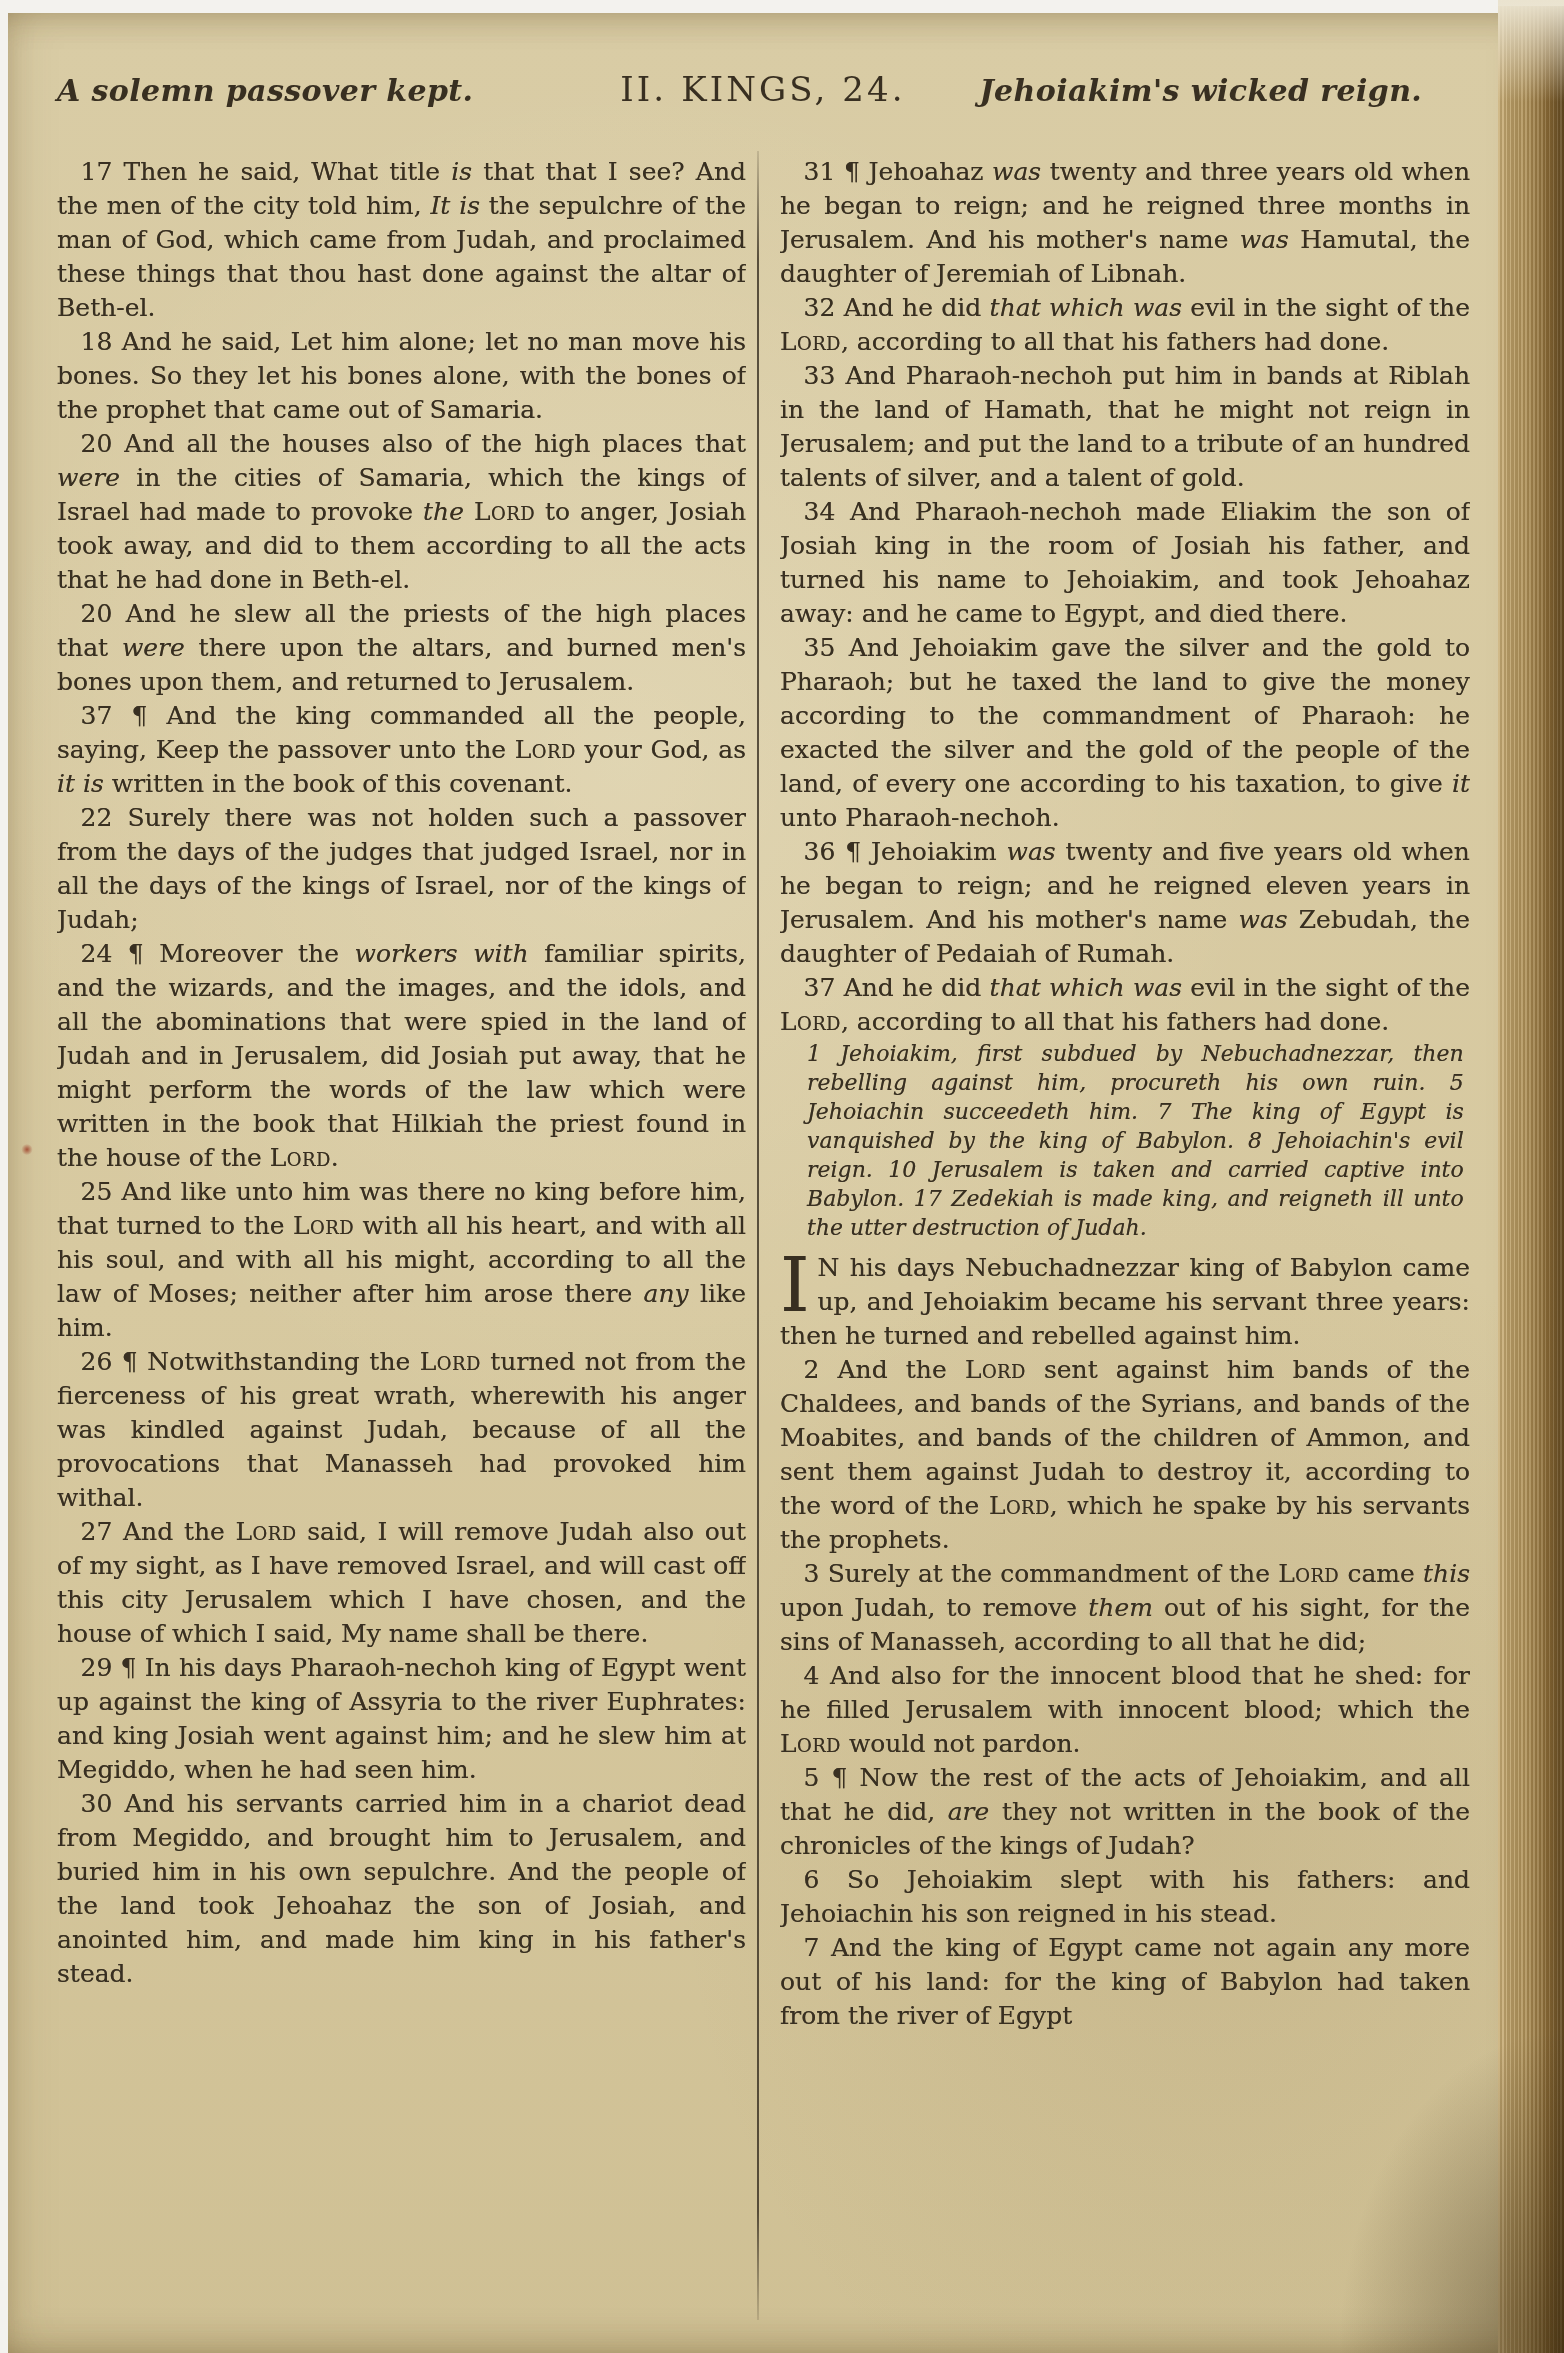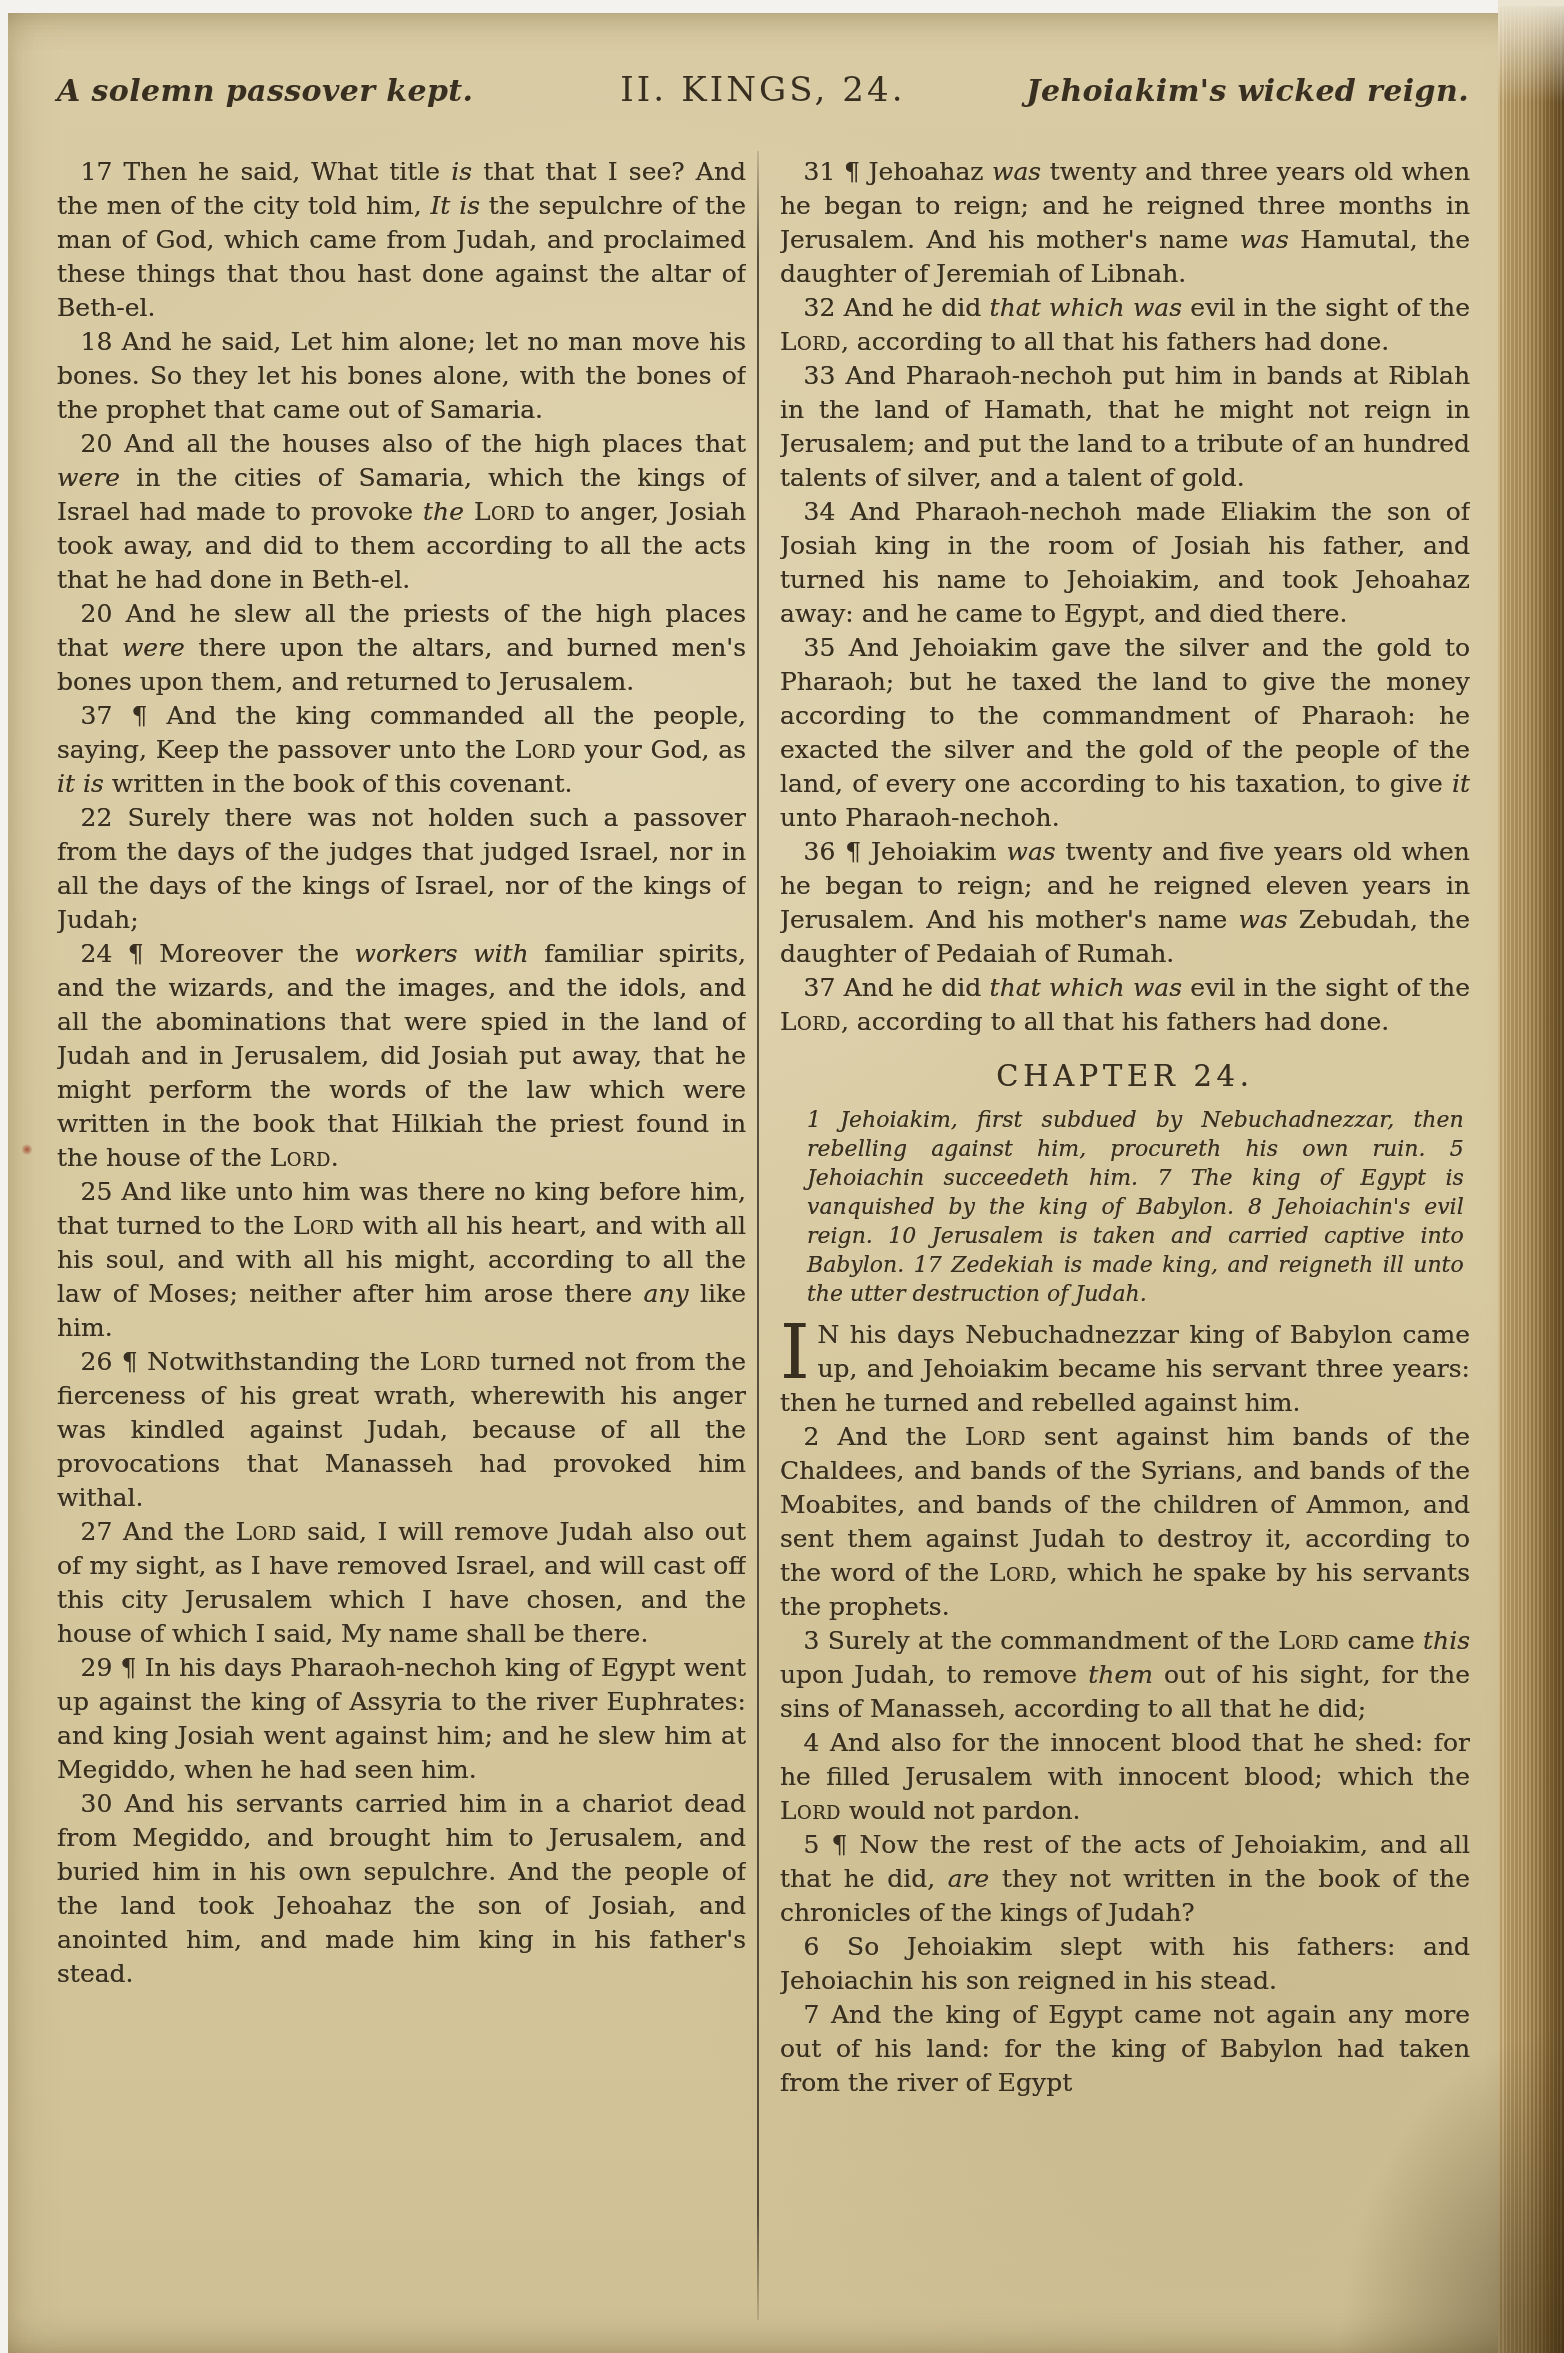--- a/index.html
+++ b/index.html
@@ -22,21 +22,21 @@
       repeating-linear-gradient(90deg, rgba(255,255,255,0.10) 0 1.6px, rgba(60,40,10,0.16) 1.6px 3.9px),
       linear-gradient(90deg,#ccb27c 0%,#b2955d 40%,#8a6b38 75%,#5c4520 100%);}
   .fore-edge-top-light{position:absolute;right:0;top:0;width:67px;height:102px;
     background:linear-gradient(180deg,#eae3cf, rgba(234,227,207,0));}
   .corner-shadow{position:absolute;right:0;bottom:0;width:258px;height:368px;pointer-events:none;
     background:radial-gradient(ellipse at 100% 100%, rgba(52,36,10,0.52), rgba(52,36,10,0) 62%);}
   
   .running-head{position:absolute;top:56px;left:49px;width:1412px;display:flex;align-items:baseline;}
   .rh-side{flex:1;font-style:italic;font-weight:700;font-size:30px;letter-spacing:0.4px;}
   .rh-left{text-align:left;}
-  .rh-right{text-align:right;}
+  .rh-right{text-align:center;}
   .rh-center{flex:0 0 auto;font-size:34px;letter-spacing:3.1px;font-weight:400;padding:0 27px;}
   
   .col{position:absolute;top:142px;height:2160px;overflow:hidden;text-align:justify;
        font-size:25px;line-height:34px;text-shadow:0 0 0.5px rgba(56,47,33,0.65);}
   .col-left{left:49px;width:689px;}
   .col-right{left:772px;width:690px;}
   .col-divider{position:absolute;left:749px;top:138px;width:1.6px;height:2169px;
     background:linear-gradient(180deg, rgba(56,47,33,0.15), rgba(56,47,33,0.8) 5%,
                rgba(56,47,33,0.8) 95%, rgba(56,47,33,0.15));}
   .verse{margin:0;text-indent:23.5px;}
@@ -79,21 +79,20 @@
         <p class="verse"><span class="vnum">30 </span>And his servants carried him in a chariot dead from Megiddo, and brought him to Jerusalem, and buried him in his own sepulchre. And the people of the land took Jehoahaz the son of Josiah, and anointed him, and made him king in his father's stead.</p>
       </div>
     <div class="col col-right" id="col-right">
         <p class="verse"><span class="vnum">31 </span>¶ Jehoahaz <i>was</i> twenty and three years old when he began to reign; and he reigned three months in Jerusalem. And his mother's name <i>was</i> Hamutal, the daughter of Jeremiah of Libnah.</p>
         <p class="verse"><span class="vnum">32 </span>And he did <i>that which was</i> evil in the sight of the <span class="sc">Lord</span>, according to all that his fathers had done.</p>
         <p class="verse"><span class="vnum">33 </span>And Pharaoh-nechoh put him in bands at Riblah in the land of Hamath, that he might not reign in Jerusalem; and put the land to a tribute of an hundred talents of silver, and a talent of gold.</p>
         <p class="verse"><span class="vnum">34 </span>And Pharaoh-nechoh made Eliakim the son of Josiah king in the room of Josiah his father, and turned his name to Jehoiakim, and took Jehoahaz away: and he came to Egypt, and died there.</p>
         <p class="verse"><span class="vnum">35 </span>And Jehoiakim gave the silver and the gold to Pharaoh; but he taxed the land to give the money according to the commandment of Pharaoh: he exacted the silver and the gold of the people of the land, of every one according to his taxation, to give <i>it</i> unto Pharaoh-nechoh.</p>
         <p class="verse"><span class="vnum">36 </span>¶ Jehoiakim <i>was</i> twenty and five years old when he began to reign; and he reigned eleven years in Jerusalem. And his mother's name <i>was</i> Zebudah, the daughter of Pedaiah of Rumah.</p>
         <p class="verse"><span class="vnum">37 </span>And he did <i>that which was</i> evil in the sight of the <span class="sc">Lord</span>, according to all that his fathers had done.</p>
-        <h3 class="chapter-heading">CHAPTER 24.</h3>
         <p class="chapter-summary">1 Jehoiakim, first subdued by Nebuchadnezzar, then rebelling against him, procureth his own ruin. 5 Jehoiachin succeedeth him. 7 The king of Egypt is vanquished by the king of Babylon. 8 Jehoiachin's evil reign. 10 Jerusalem is taken and carried captive into Babylon. 17 Zedekiah is made king, and reigneth ill unto the utter destruction of Judah.</p>
         <p class="verse dropcap-verse"><span class="dropcap">I</span>N his days Nebuchadnezzar king of Babylon came up, and Jehoiakim became his servant three years: then he turned and rebelled against him.</p>
         <p class="verse"><span class="vnum">2 </span>And the <span class="sc">Lord</span> sent against him bands of the Chaldees, and bands of the Syrians, and bands of the Moabites, and bands of the children of Ammon, and sent them against Judah to destroy it, according to the word of the <span class="sc">Lord</span>, which he spake by his servants the prophets.</p>
         <p class="verse"><span class="vnum">3 </span>Surely at the commandment of the <span class="sc">Lord</span> came <i>this</i> upon Judah, to remove <i>them</i> out of his sight, for the sins of Manasseh, according to all that he did;</p>
         <p class="verse"><span class="vnum">4 </span>And also for the innocent blood that he shed: for he filled Jerusalem with innocent blood; which the <span class="sc">Lord</span> would not pardon.</p>
         <p class="verse"><span class="vnum">5 </span>¶ Now the rest of the acts of Jehoiakim, and all that he did, <i>are</i> they not written in the book of the chronicles of the kings of Judah?</p>
         <p class="verse"><span class="vnum">6 </span>So Jehoiakim slept with his fathers: and Jehoiachin his son reigned in his stead.</p>
         <p class="verse"><span class="vnum">7 </span>And the king of Egypt came not again any more out of his land: for the king of Babylon had taken from the river of Egypt</p>
       </div>
 

